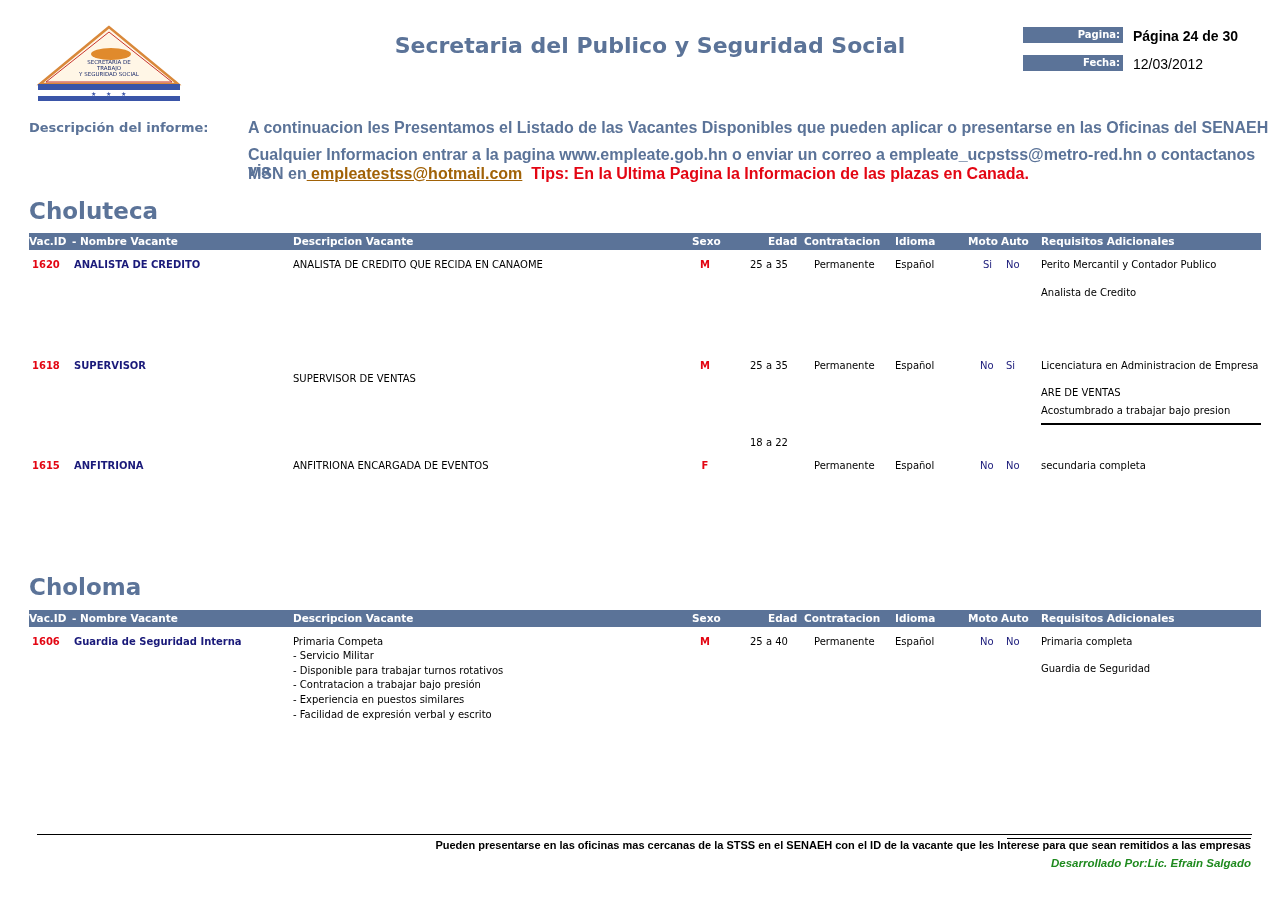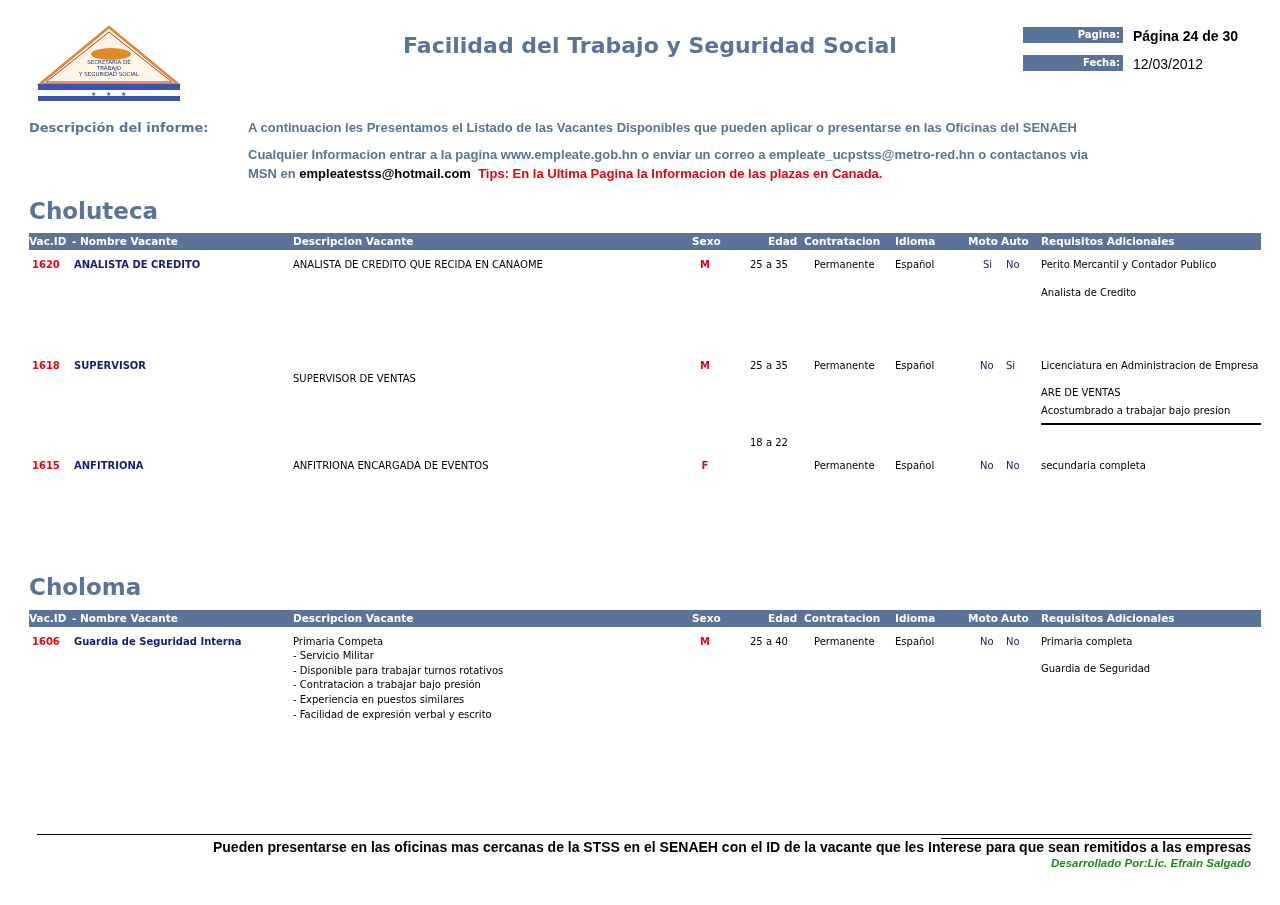--- a/index.html
+++ b/index.html
@@ -13,40 +13,40 @@
 
   
   .title { left: 340px; top: 32px; width: 620px; text-align: center; color: #5b7398; font-weight: bold; font-size: 22px; line-height: 28px; font-family: "DejaVu Sans", sans-serif; }
 
   
   .meta-label { left: 1023px; width: 100px; height: 16px; background: #5b7398; color: #fff; font-size: 10px; font-weight: bold; text-align: right; padding-right: 3px; line-height: 16px; padding-left: 7px; }
   .meta-value { left: 1133px; font-family: "Liberation Sans", sans-serif; font-size: 14px; color: #000; line-height: 16px; }
 
   
   .desc-label { left: 29px; top: 120px; color: #5b7398; font-weight: bold; font-size: 13px; }
-  .desc-text { left: 248px; font-family: "Liberation Sans", sans-serif; font-weight: bold; font-size: 13px; color: #5b7398; line-height: 16px; }
-  .desc-link { color: #000000; text-align: center; }
+  .desc-text { left: 248px; font-family: "Liberation Sans", sans-serif; font-weight: bold; font-size: 16px; color: #5b7398; line-height: 16px; }
+  .desc-link { text-decoration: underline; color: #a16207; text-align: center; }
   .desc-tip { color: #e30613; }
 
   
   .section-title { left: 29px; color: #5b7398; font-weight: bold; font-size: 23px; line-height: 28px; }
   .thead { left: 29px; width: 1232px; height: 17px; background: #5b7398; }
   .th { position: absolute; top: 0; color: #fff; font-size: 10.5px; font-weight: bold; line-height: 17px; white-space: nowrap; }
 
   .cell { position: absolute; font-size: 10px; line-height: 14.5px; white-space: nowrap; color: #000; }
   .id { color: #e30613; font-weight: bold; }
   .name { color: #1a1a7a; font-weight: bold; }
   .sex { color: #e30613; font-weight: bold; text-align: center; width: 30px; }
   .yn { color: #1a1a7a; }
   .req { white-space: normal; width: 220px; }
   .req-underline { border-bottom: 2px solid #000; width: 220px; padding-bottom: 4px; }
 
   
   .footer-rule { left: 37px; top: 834px; width: 1215px; height: 1px; background: #000; }
-  .footer-text { right: 29px; top: 839px; font-family: "Liberation Sans", sans-serif; font-weight: bold; font-size: 14px; color: #000; }
+  .footer-text { right: 29px; top: 839px; font-family: "Liberation Sans", sans-serif; font-weight: bold; font-size: 11px; color: #000; }
   .footer-underlined { border-top: 1px solid #000; }
   .footer-dev { right: 29px; top: 857px; font-family: "Liberation Sans", sans-serif; font-weight: bold; font-style: italic; font-size: 11.5px; color: #1e8a1e; }
 </style>
 </head>
 <body>
 
 <div class="abs logo">
   <svg width="146" height="78" viewBox="0 0 146 78">
     <polygon points="73,3 4,60 142,60" fill="#fff6e6" stroke="#d9883a" stroke-width="2.5"></polygon>
     <polygon points="73,8 10,58 136,58" fill="none" stroke="#c8352e" stroke-width="1"></polygon>
@@ -56,21 +56,21 @@
     <text x="73" y="52" font-size="5.5" text-anchor="middle" fill="#1a2a6a" font-family="DejaVu Sans, sans-serif">Y SEGURIDAD SOCIAL</text>
     <rect x="2" y="60" width="142" height="6" fill="#3a55a8"></rect>
     <text x="55" y="72" font-size="6" fill="#3a55a8">★</text>
     <text x="70" y="72" font-size="6" fill="#3a55a8">★</text>
     <text x="85" y="72" font-size="6" fill="#3a55a8">★</text>
     <rect x="2" y="72" width="142" height="5" fill="#3a55a8"></rect>
   </svg>
 </div>
 
 <div class="abs title">
-  <div>Facilidad del Trabajo y Seguridad Social</div>
+  <div>Secretaria del Publico y Seguridad Social</div>
 </div>
 
 <div class="abs meta-label" style="top:27px;">Pagina:</div>
 <div class="abs meta-value" style="top:28px;font-weight:bold;">Página 24 de 30</div>
 <div class="abs meta-label" style="top:55px;">Fecha:</div>
 <div class="abs meta-value" style="top:56px;">12/03/2012</div>
 
 <div class="abs desc-label">Descripción del informe:</div>
 <div class="abs desc-text" style="top:120px;">A continuacion les Presentamos el Listado de las Vacantes Disponibles que pueden aplicar o presentarse en las Oficinas del SENAEH</div>
 <div class="abs desc-text" style="top:147px;">Cualquier Informacion entrar a la pagina www.empleate.gob.hn o enviar un correo a empleate_ucpstss@metro-red.hn o contactanos via</div>

